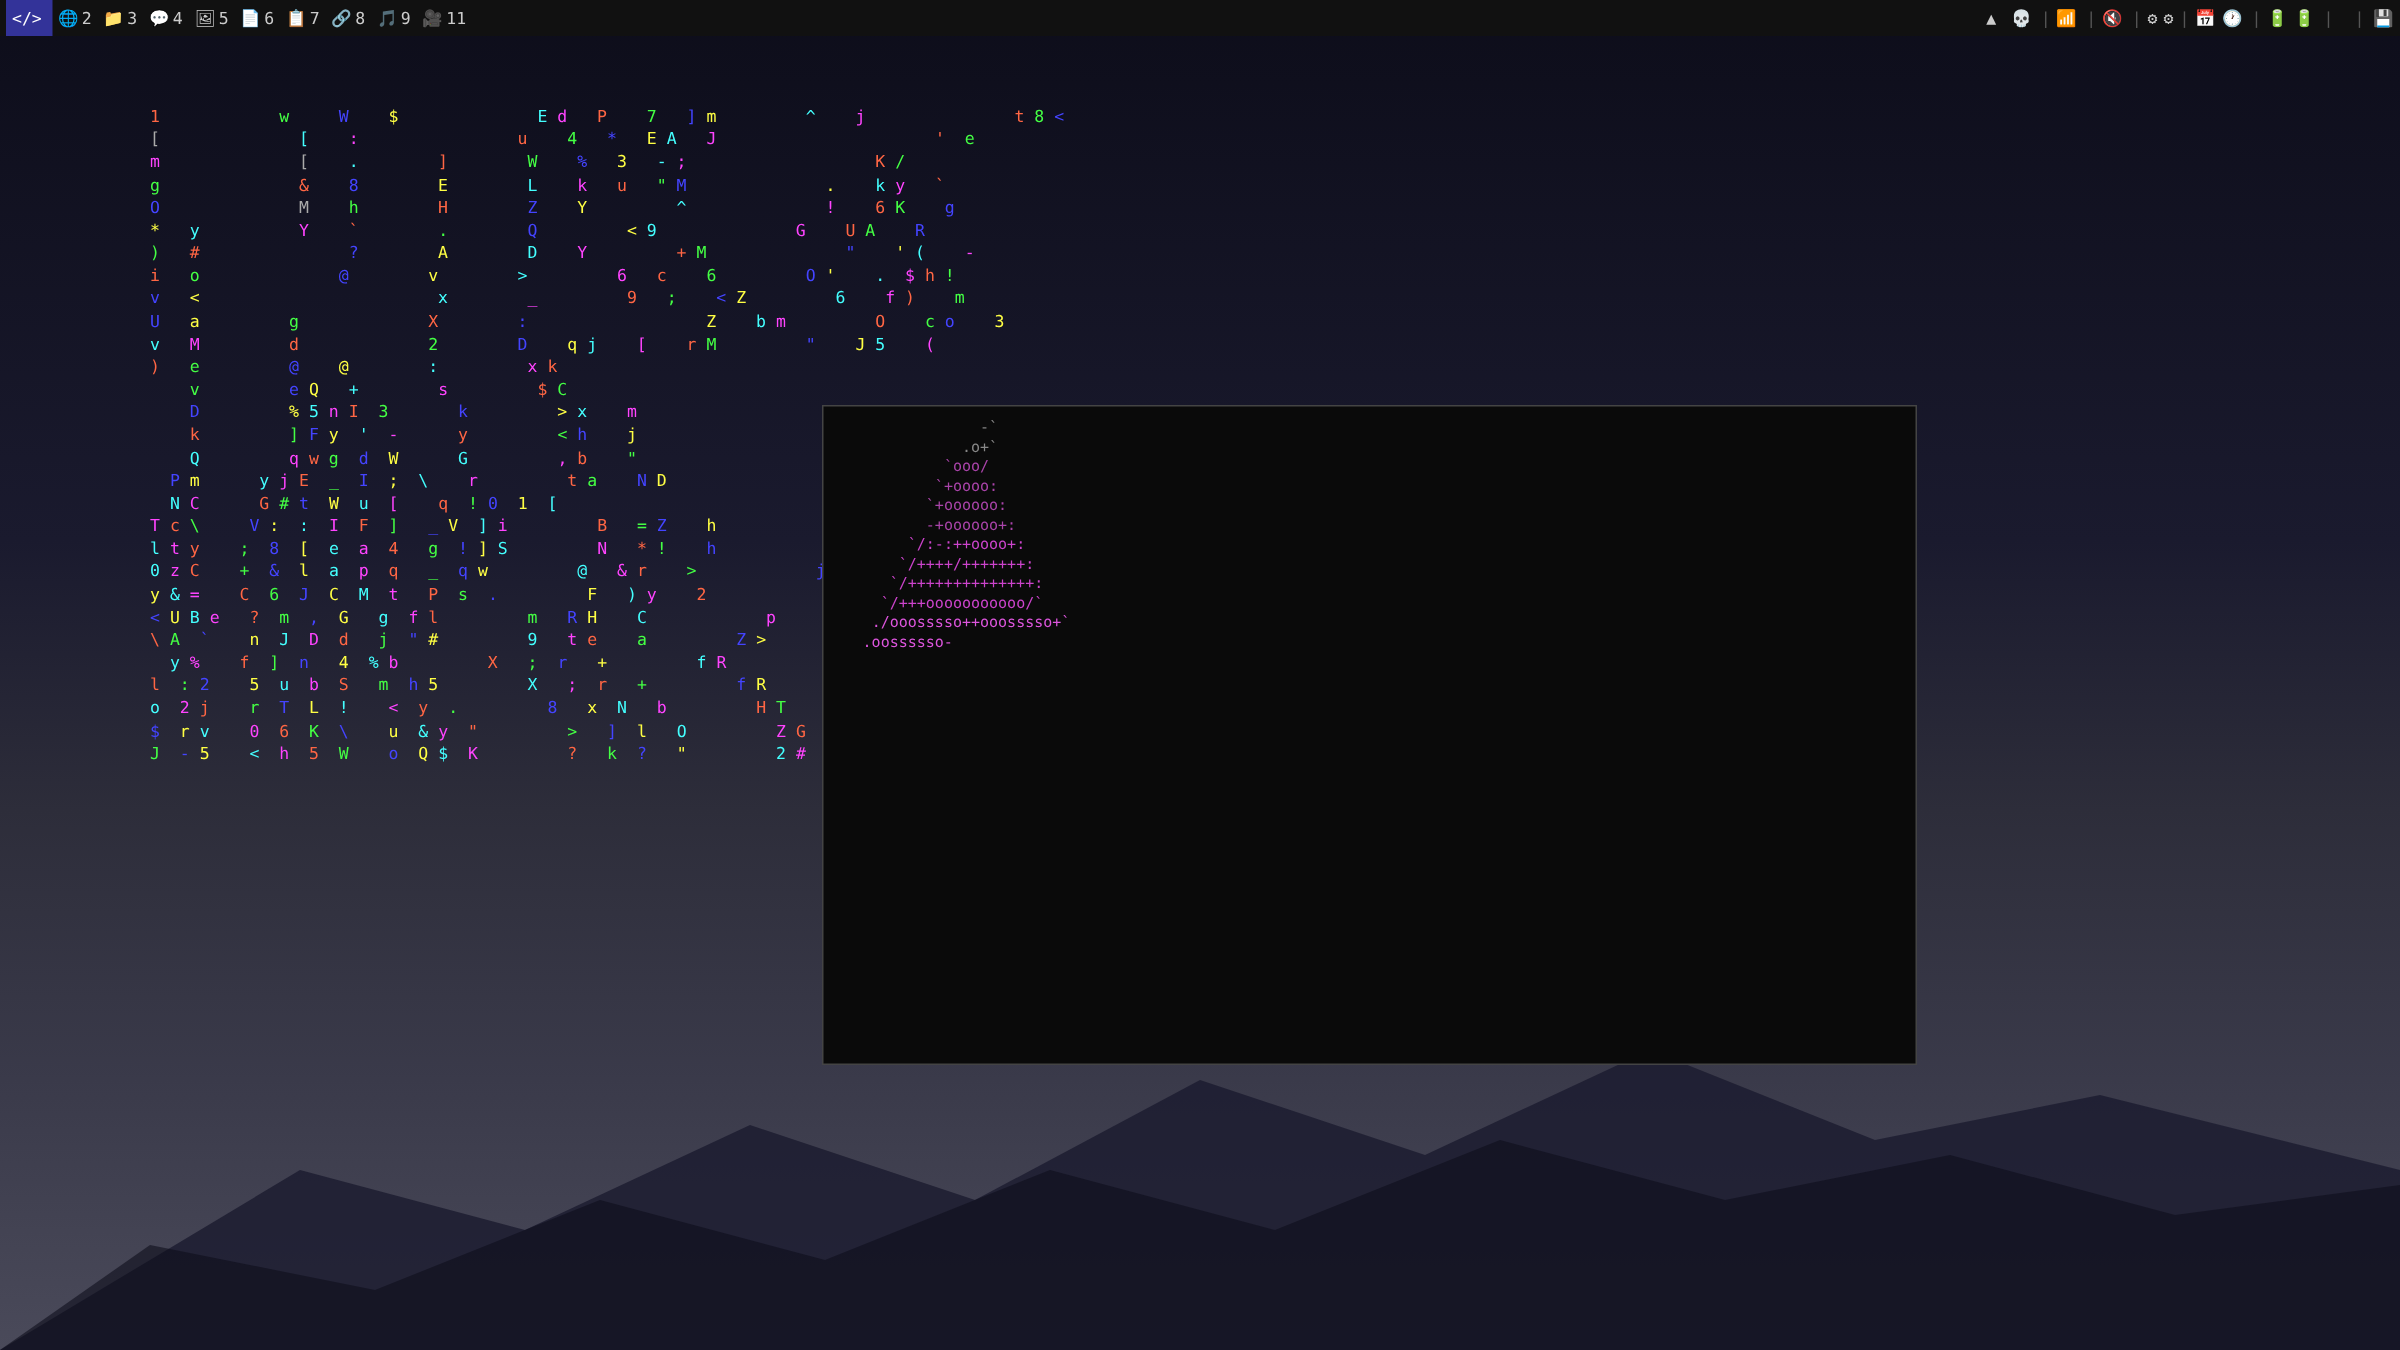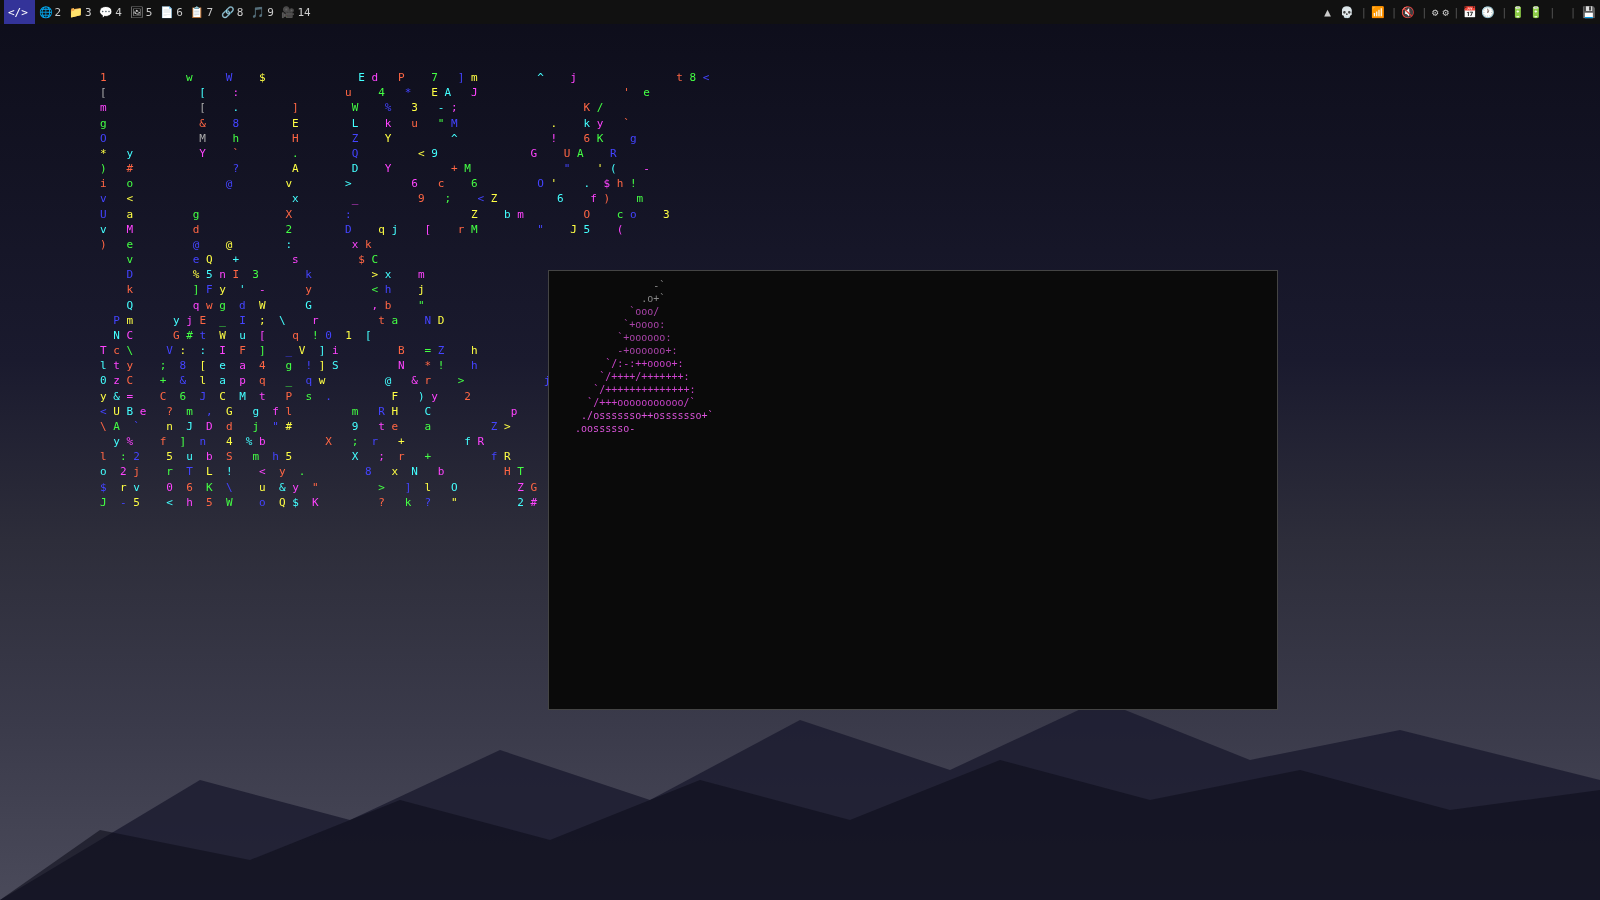--- a/index.html
+++ b/index.html
@@ -164,21 +164,21 @@
   <div class="statusbar-item">
     <span>🔗</span>
     <span style="margin-left:2px">8</span>
   </div>
   <div class="statusbar-item">
     <span>🎵</span>
     <span style="margin-left:2px">9</span>
   </div>
   <div class="statusbar-item">
     <span>🎥</span>
-    <span style="margin-left:2px">14</span>
+    <span style="margin-left:2px">11</span>
   </div>
 
   <div class="statusbar-right">
     <span>▲</span>
     <span></span>
     <span style="margin-left:6px">💀</span>
     <span></span>
     <span class="statusbar-sep">|</span>
     <span>📶</span>
     <span></span>
@@ -249,17 +249,17 @@
         <pre style="color:#cc44cc; font-size:10px; line-height:1.3;"><span style="color:#888888">                -`</span>
               <span style="color:#888888">.o+`</span>
             <span style="color:#aa44aa">`ooo/</span>
            <span style="color:#aa44aa">`+oooo:</span>
           <span style="color:#aa44aa">`+oooooo:</span>
           <span style="color:#aa44aa">-+oooooo+:</span>
         <span style="color:#cc44cc">`/:-:++oooo+:</span>
        <span style="color:#cc44cc">`/++++/+++++++:</span>
       <span style="color:#cc44cc">`/++++++++++++++:</span>
      <span style="color:#cc44cc">`/+++ooooooooooo/`</span>
-    <span style="color:#dd55dd">./osssssso++osssssso+`</span>
+    <span style="color:#dd55dd">./ooosssso++ooosssso+`</span>
    <span style="color:#dd55dd">.oossssso-</span></pre>
         </div>
       </div>
     </div>
   </div>
 </body></html>

